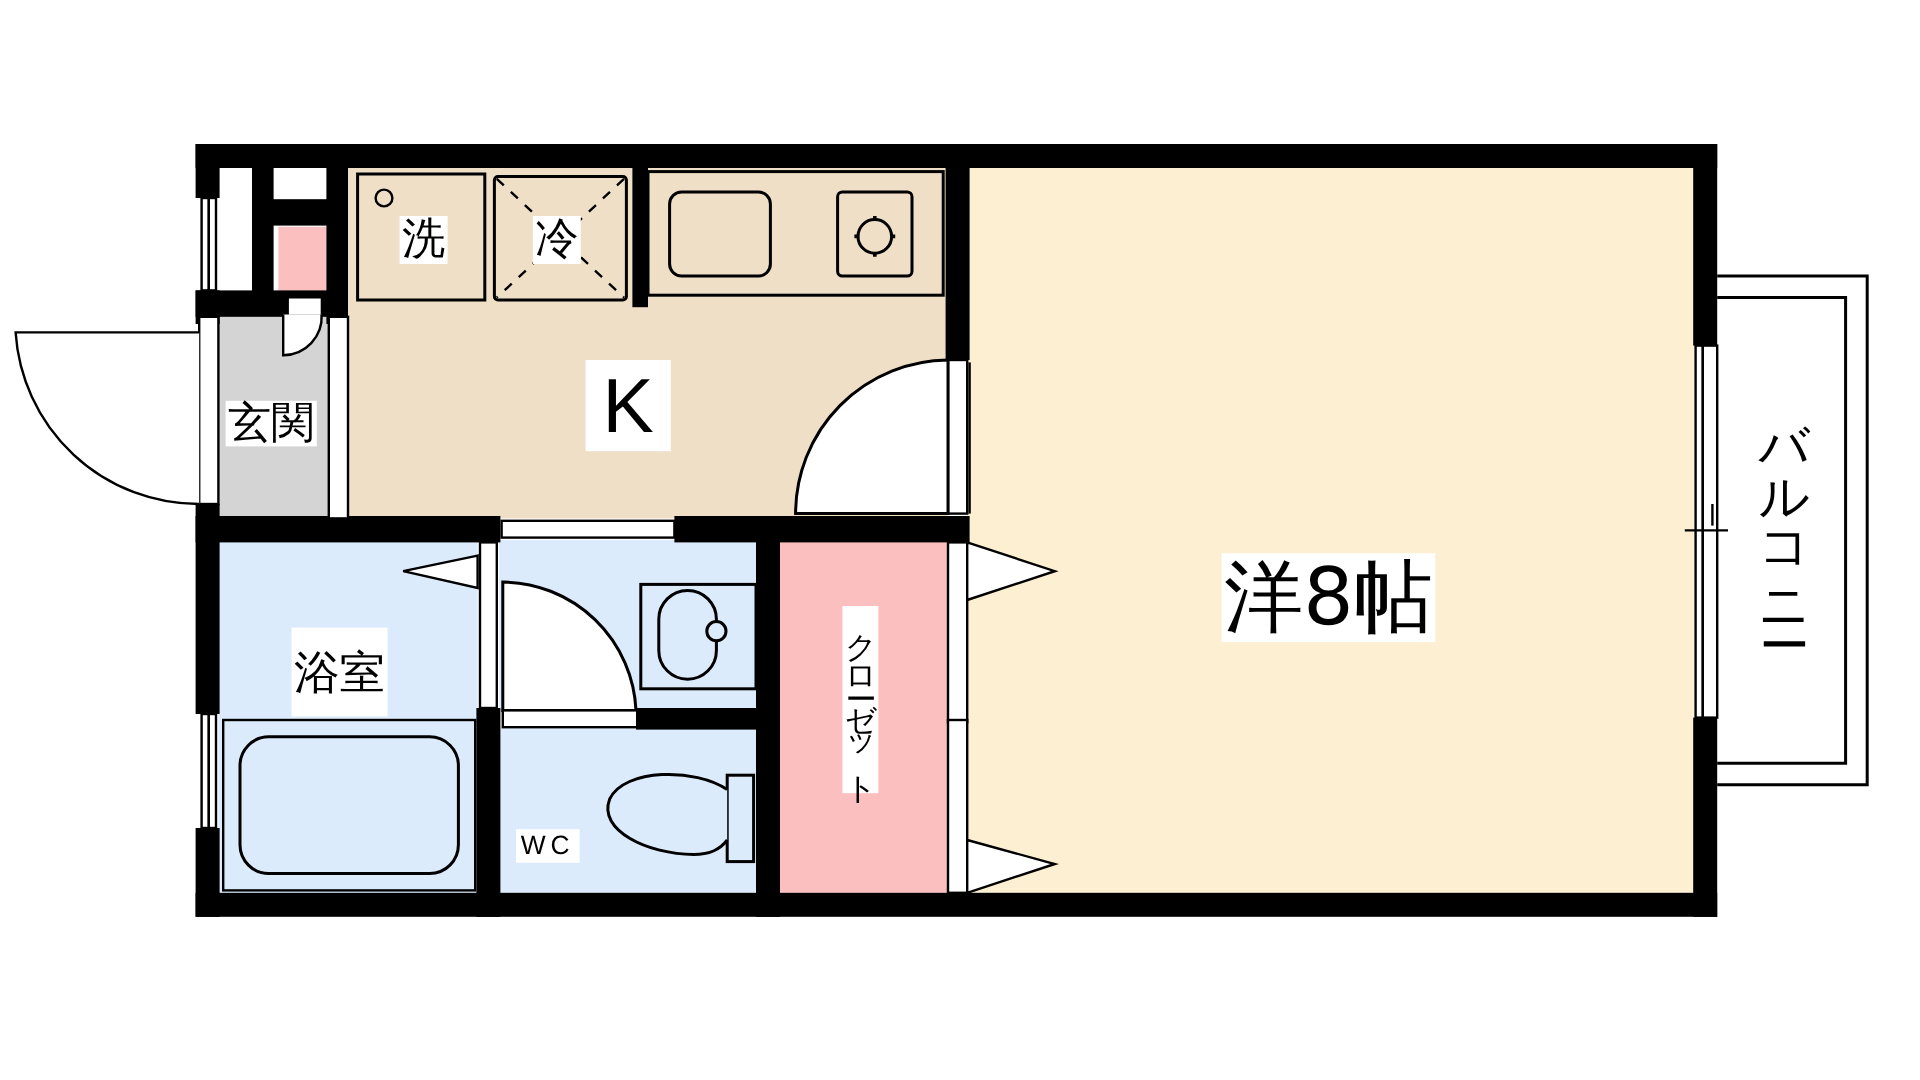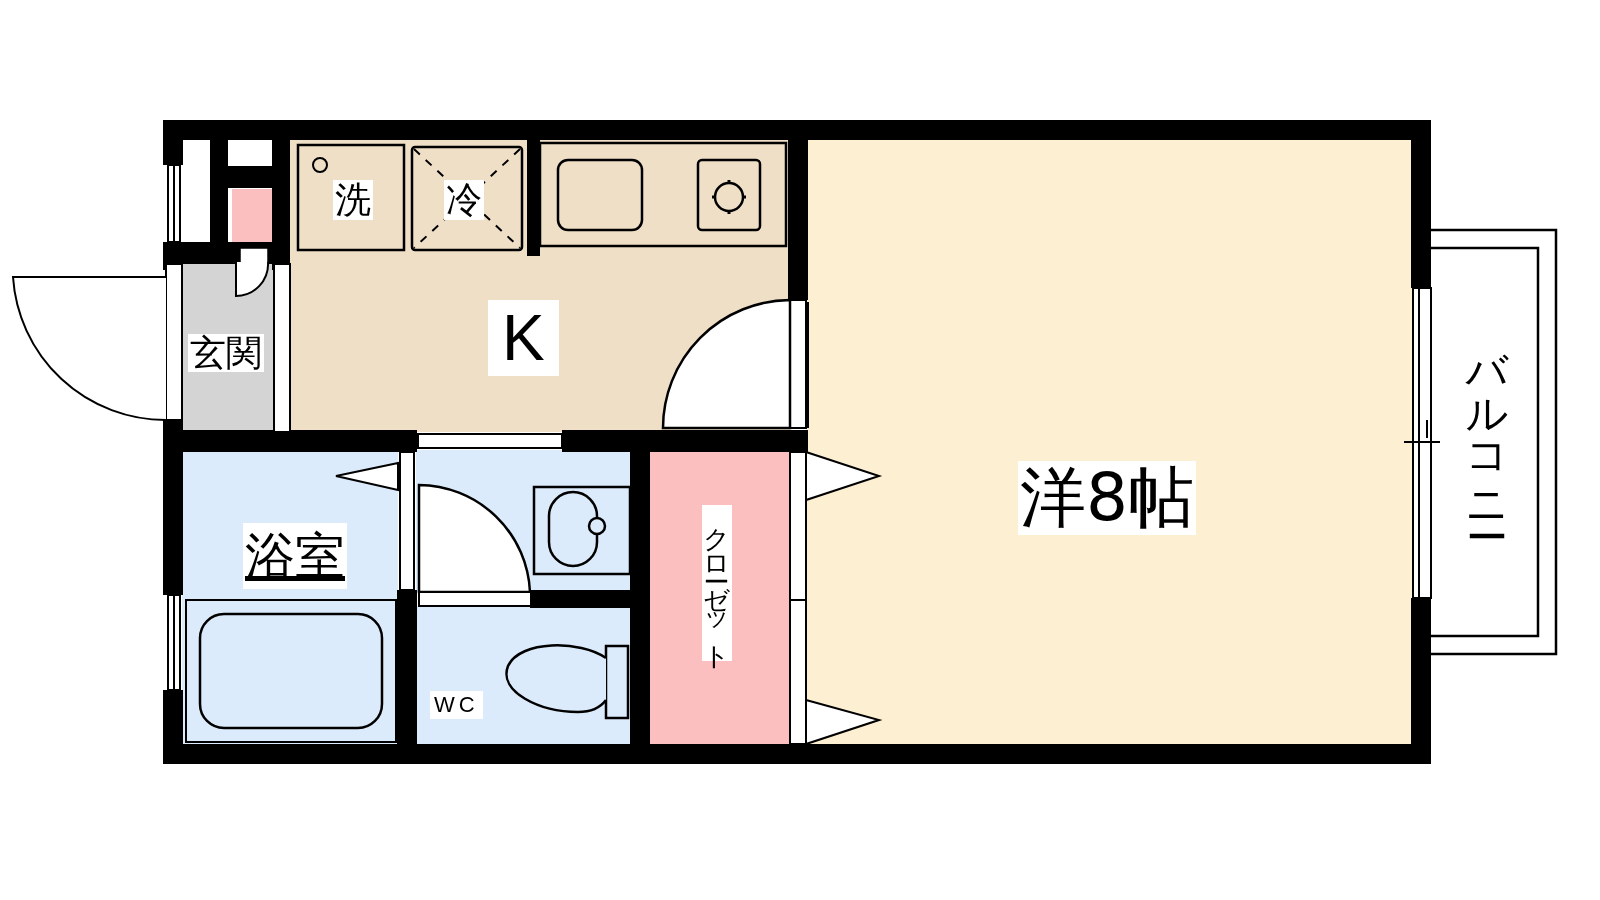--- a/index.html
+++ b/index.html
@@ -110,16 +110,16 @@
 
   <path d="M1431 230 L1556 230 L1556 654 L1431 654" fill="none" stroke="#000" stroke-width="2.5"></path>
   <path d="M1431 248 L1538 248 L1538 636 L1431 636" fill="none" stroke="#000" stroke-width="2.5"></path>
 </svg>
 
 <div class="label" style="left:1018px;top:413px;font-size:66px;padding:4px 2px;margin-top:48px;">洋8帖</div>
 <div class="label" style="left:488px;top:300px;font-size:64px;padding:6px 14px;font-family:'Liberation Sans',sans-serif;">K</div>
 <div class="label" style="left:188px;top:334px;font-size:36px;padding:1px 2px;">玄関</div>
 <div class="label" style="left:333px;top:180px;font-size:36px;padding:2px 2px;">洗</div>
 <div class="label" style="left:444px;top:180px;font-size:36px;padding:2px 2px;">冷</div>
-<div class="label" style="left:243px;top:523px;font-size:50px;padding:8px 2px;text-decoration:underline;">浴室</div>
+<div class="label" style="left:243px;top:523px;font-size:38px;padding:18px 2px;">浴室</div>
 <div class="label" style="left:430px;top:670px;font-size:22px;padding:3px 4px;letter-spacing:4px;font-family:'Liberation Sans',sans-serif;margin-top:21px;">WC</div>
 <div class="label" style="left:702px;top:505px;font-size:26px;padding:4px 2px;writing-mode:vertical-rl;">クローゼット</div>
 <div class="label" style="left:1466px;top:322px;font-size:42px;padding:2px 0;writing-mode:vertical-rl;background:transparent;">バルコニー</div>
 
 </body></html>

